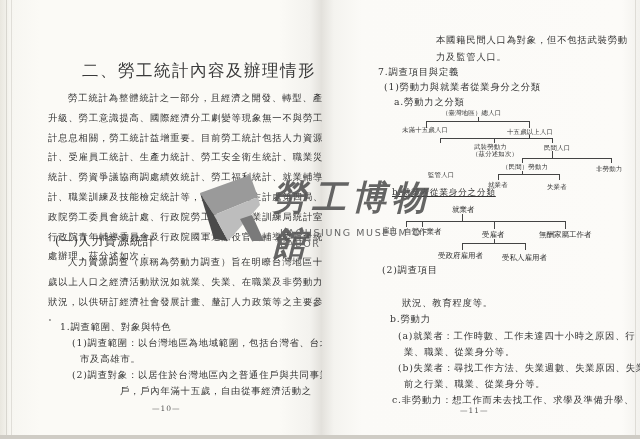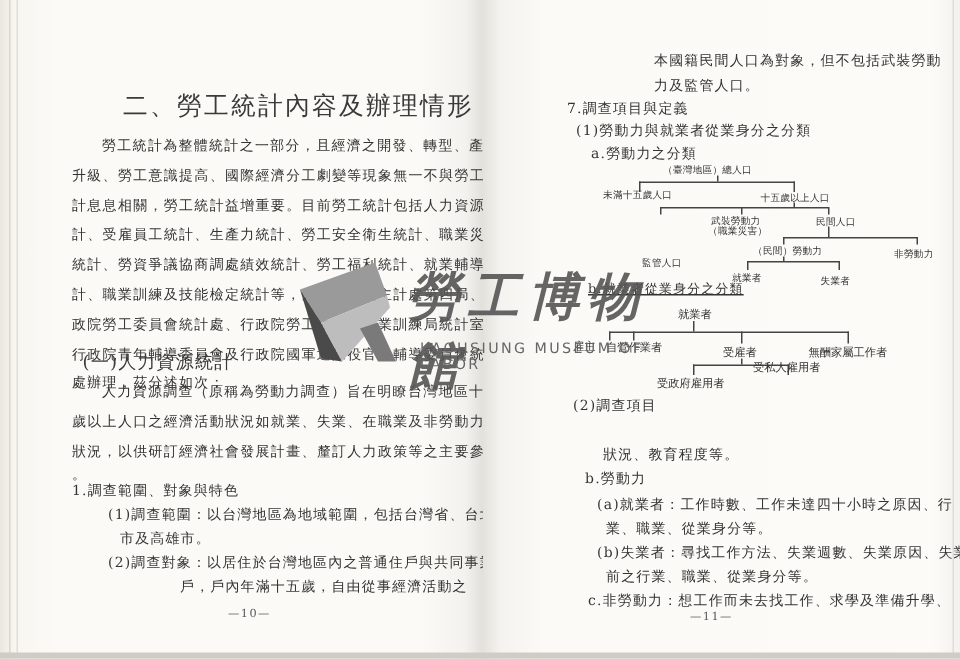--- a/index.html
+++ b/index.html
@@ -63,21 +63,21 @@
 
     <div class="sub-heading" style="left:55px; top:233px;">(一)人力資源統計</div>
 
     <div class="para" style="left:48px; top:252px;">
       <span class="ln" style="padding-left:20px;">人力資源調查（原稱為勞動力調查）旨在明瞭台灣地區十五</span>
       <span class="ln">歲以上人口之經濟活動狀況如就業、失業、在職業及非勞動力等</span>
       <span class="ln">狀況，以供研訂經濟社會發展計畫、釐訂人力政策等之主要參據</span>
       <span class="ln" style="line-height:12px;">。</span>
     </div>
 
-    <div class="item" style="left:48px; top:321px;">1.調查範圍、對象與特色</div>
+    <div class="item" style="left:60px; top:321px;">1.調查範圍、對象與特色</div>
     <div class="item" style="left:72px; top:337px;">(1)調查範圍：以台灣地區為地域範圍，包括台灣省、台北</div>
     <div class="item" style="left:80px; top:353px;">市及高雄市。</div>
     <div class="item" style="left:72px; top:369px;">(2)調查對象：以居住於台灣地區內之普通住戶與共同事業</div>
     <div class="item" style="left:120px; top:385px;">戶，戶內年滿十五歲，自由從事經濟活動之</div>
 
     <div class="page-num" style="left:152px; top:404px;">—10—</div>
 
     <div class="bottom-edge"></div>
   </div>
 
@@ -99,21 +99,21 @@
       <div class="diag-label" style="left:80px; top:126px;">未滿十五歲人口</div>
       <div class="diag-label" style="left:185px; top:128px;">十五歲以上人口</div>
 
       <div class="vl" style="left:207px; top:135px; height:3px;"></div>
       <div class="hl" style="left:118px; top:138px; width:112px;"></div>
       <div class="vl" style="left:118px; top:138px; height:5px;"></div>
       <div class="vl" style="left:172px; top:138px; height:5px;"></div>
       <div class="vl" style="left:230px; top:138px; height:5px;"></div>
       <div class="diag-label" style="left:106px; top:143px;margin-top:28px;">監管人口</div>
       <div class="diag-label" style="left:152px; top:143px;">武裝勞動力</div>
-      <div class="diag-label" style="left:150px; top:150px;">（職業災害）</div>
+      <div class="diag-label" style="left:150px; top:150px;">（茲分述如次）</div>
       <div class="diag-label" style="left:222px; top:144px;">民間人口</div>
 
       <div class="vl" style="left:230px; top:151px; height:7px;"></div>
       <div class="hl" style="left:200px; top:158px; width:90px;"></div>
       <div class="vl" style="left:200px; top:158px; height:5px;"></div>
       <div class="vl" style="left:289px; top:158px; height:5px;"></div>
       <div class="diag-label" style="left:180px; top:163px;">（民間）勞動力</div>
       <div class="diag-label" style="left:274px; top:165px;">非勞動力</div>
 
       <div class="vl" style="left:200px; top:171px; height:3px;"></div>
@@ -137,21 +137,21 @@
       <div class="diag-label2" style="left:60px; top:226px;">雇主</div>
       <div class="diag-label2" style="left:82px; top:227px;">自營作業者</div>
       <div class="diag-label2" style="left:160px; top:230px;">受雇者</div>
       <div class="diag-label2" style="left:217px; top:230px;">無酬家屬工作者</div>
 
       <div class="vl" style="left:172px; top:239px; height:4px;"></div>
       <div class="hl" style="left:140px; top:243px; width:64px;"></div>
       <div class="vl" style="left:140px; top:243px; height:7px;"></div>
       <div class="vl" style="left:203px; top:243px; height:7px;"></div>
       <div class="diag-label2" style="left:116px; top:251px;">受政府雇用者</div>
-      <div class="diag-label2" style="left:180px; top:240px;font-family:Liberation Mono, monospace;">受私人雇用者</div>
+      <div class="diag-label2" style="left:180px; top:253px;font-family:Liberation Mono, monospace;">受私人雇用者</div>
     </div>
 
     <div class="item" style="left:60px; top:264px;">(2)調查項目</div>
     <div class="item" style="left:80px; top:297px;">狀況、教育程度等。</div>
     <div class="item" style="left:68px; top:313px;">b.勞動力</div>
     <div class="item" style="left:76px; top:330px;">(a)就業者：工作時數、工作未達四十小時之原因、行</div>
     <div class="item" style="left:82px; top:346px;">業、職業、從業身分等。</div>
     <div class="item" style="left:76px; top:362px;">(b)失業者：尋找工作方法、失業週數、失業原因、失業</div>
     <div class="item" style="left:82px; top:378px;">前之行業、職業、從業身分等。</div>
     <div class="item" style="left:70px; top:394px;">c.非勞動力：想工作而未去找工作、求學及準備升學、</div>

